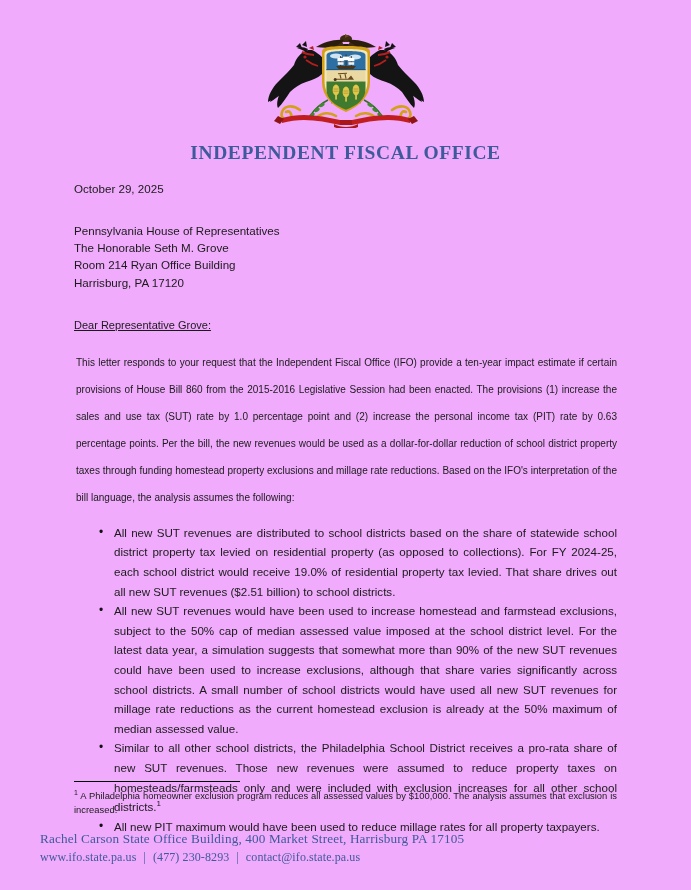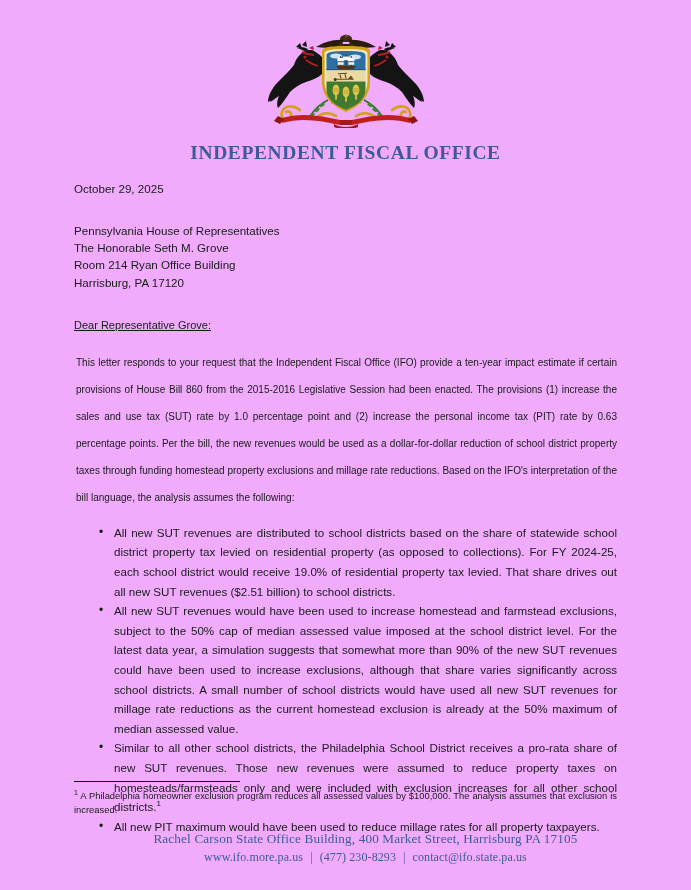--- a/index.html
+++ b/index.html
@@ -124,21 +124,20 @@
     margin: 0;
   }
   .fn-text sup { font-size: 7px; vertical-align: super; line-height: 0; }
 
   
   .footer {
     position: absolute;
     left: 0;
     top: 829px;
     width: 691px;
-    text-align: center;
     font-family: "Liberation Serif", serif;
     color: #3d5a9b;
     padding-left: 40px;
   }
   .footer .f1 {
     font-size: 13.2px;
     line-height: 19px;
     letter-spacing: 0.15px;
   }
   .footer .f2 {
@@ -317,17 +316,17 @@
   </div>
 
   <div class="footnote-area">
     <div class="fn-rule"></div>
     <p class="fn-text"><sup>1</sup><span> A Philadelphia homeowner exclusion program reduces all assessed values by $100,000. The analysis assumes that exclusion is increased.</span></p>
   </div>
 
   <div class="footer">
     <div class="f1">Rachel Carson State Office Building, 400 Market Street, Harrisburg PA 17105</div>
     <div class="f2">
-      <span>www.ifo.more.pa.us</span><span class="sep">|</span><span>(477) 230-8293</span><span class="sep">|</span><span>contact@ifo.state.pa.us</span>
+      <span>www.ifo.state.pa.us</span><span class="sep">|</span><span>(477) 230-8293</span><span class="sep">|</span><span>contact@ifo.state.pa.us</span>
     </div>
   </div>
 
 </div>
 
 </body></html>

